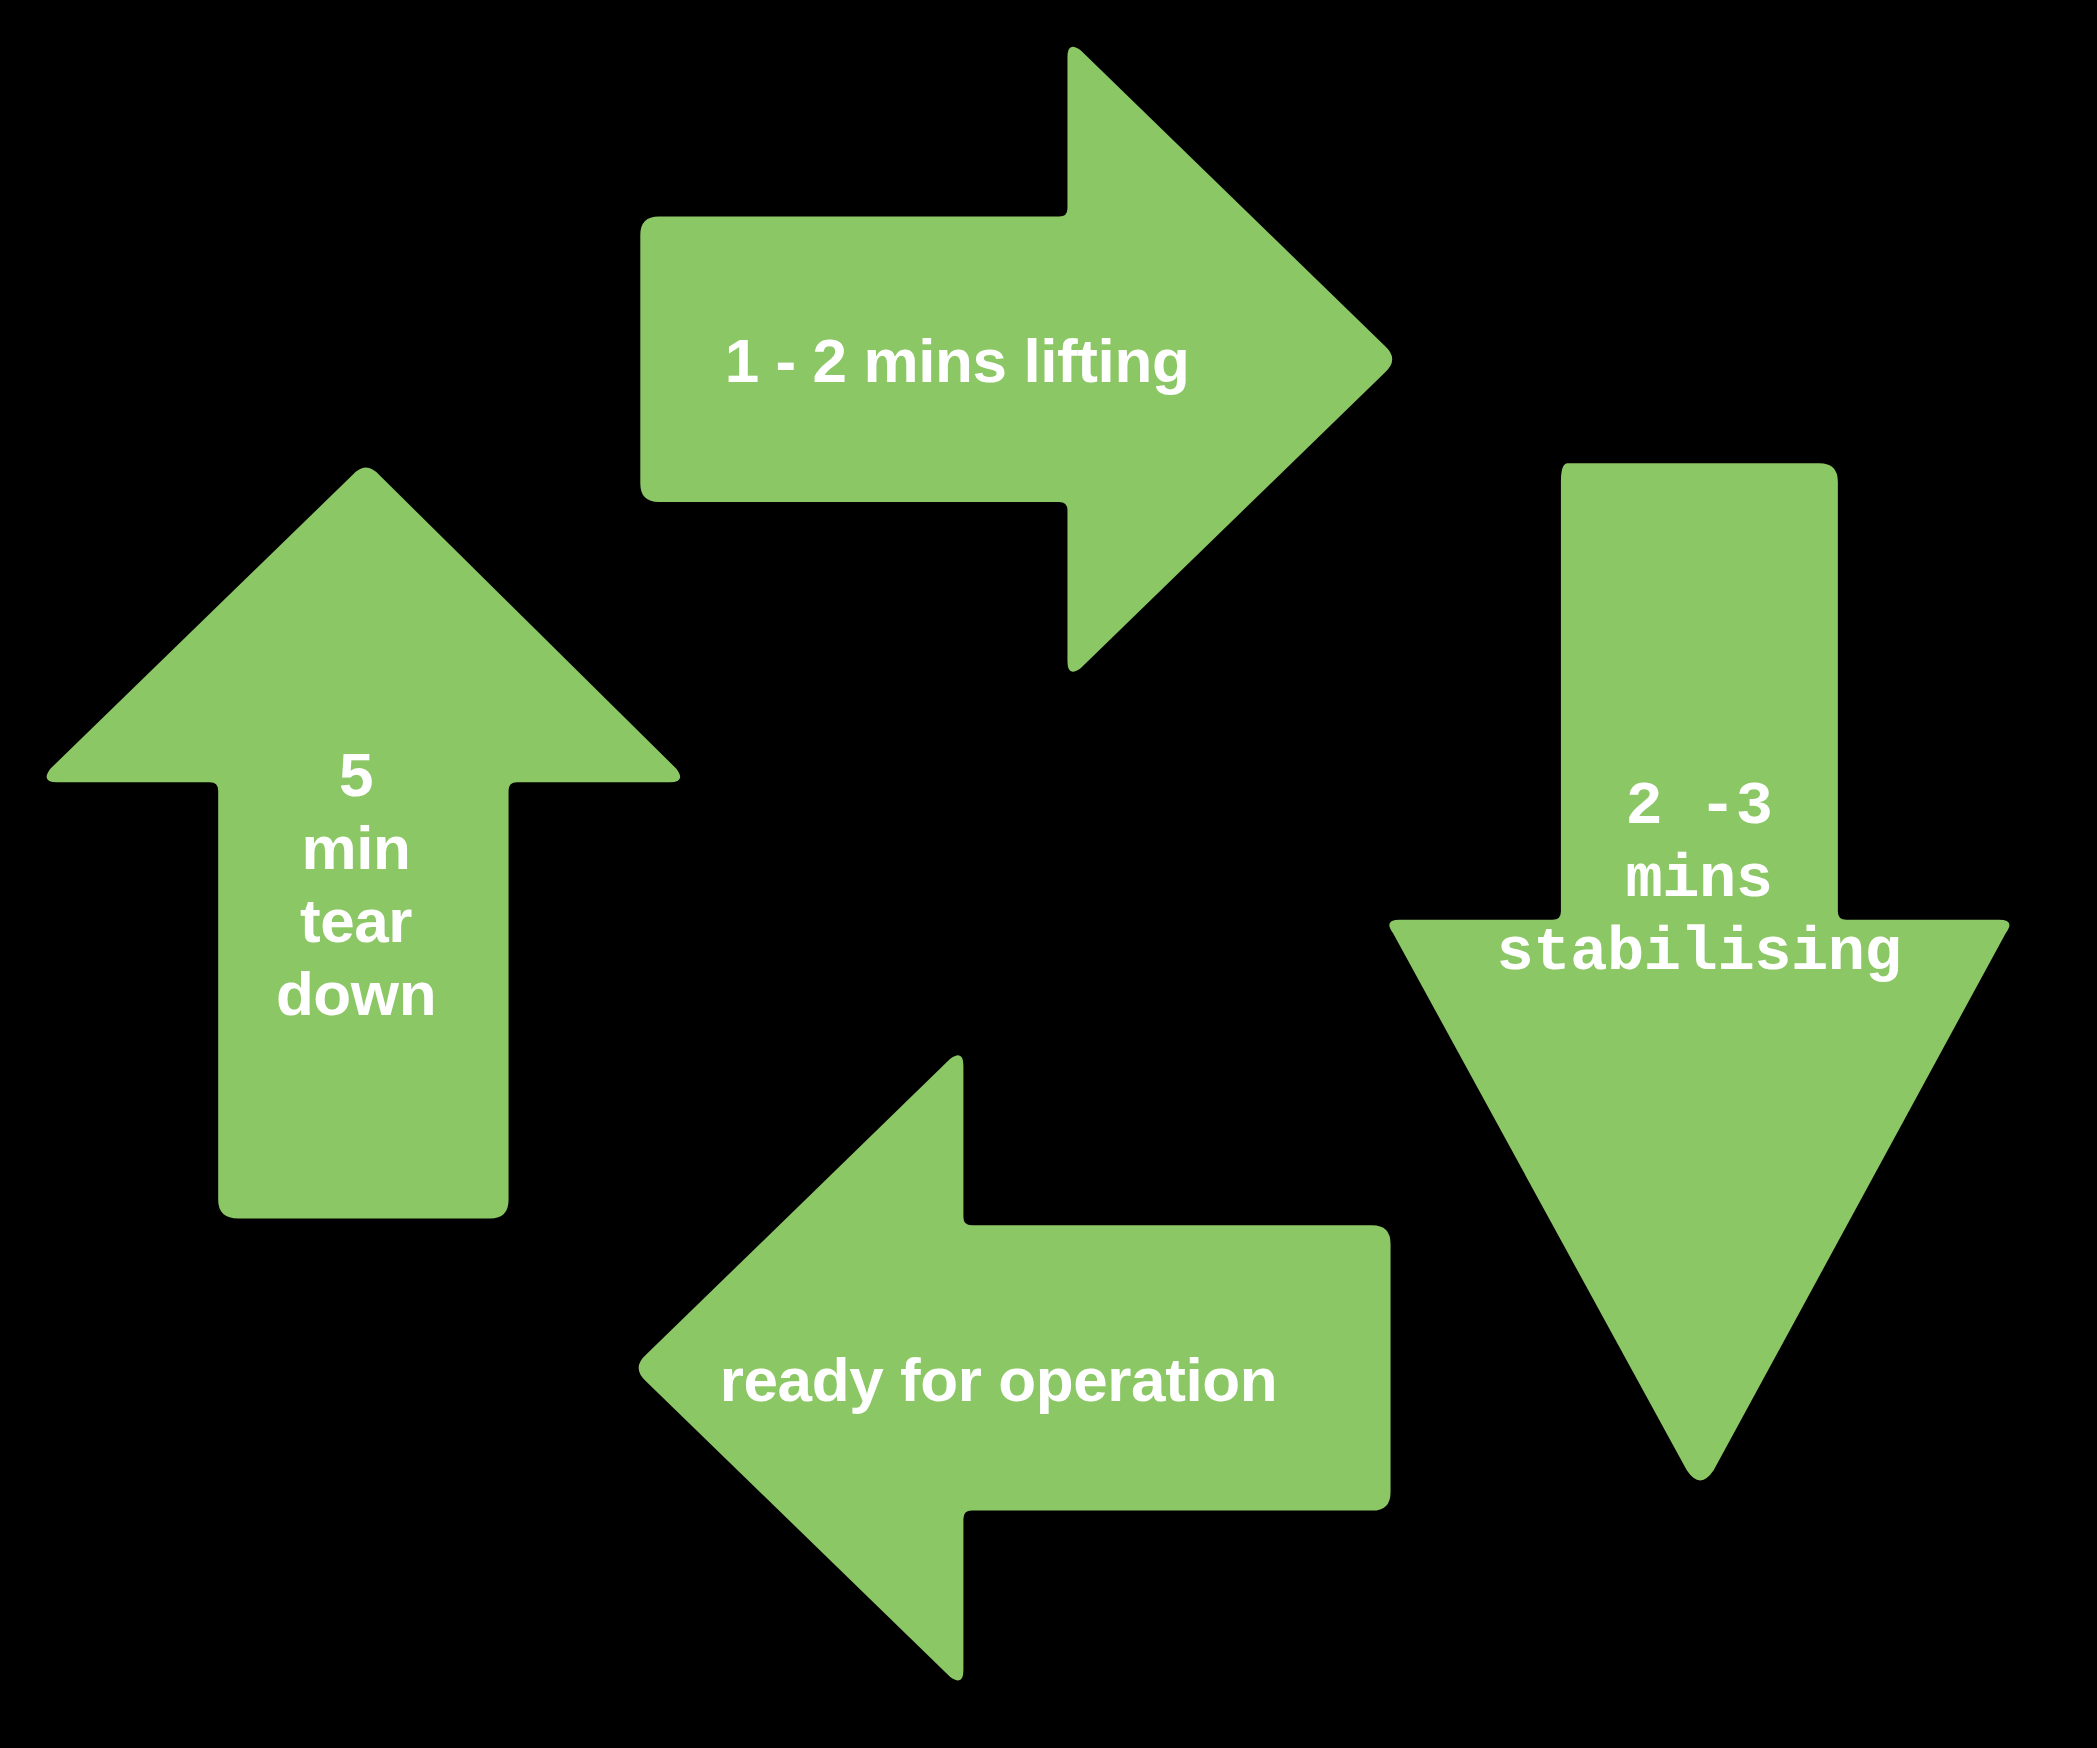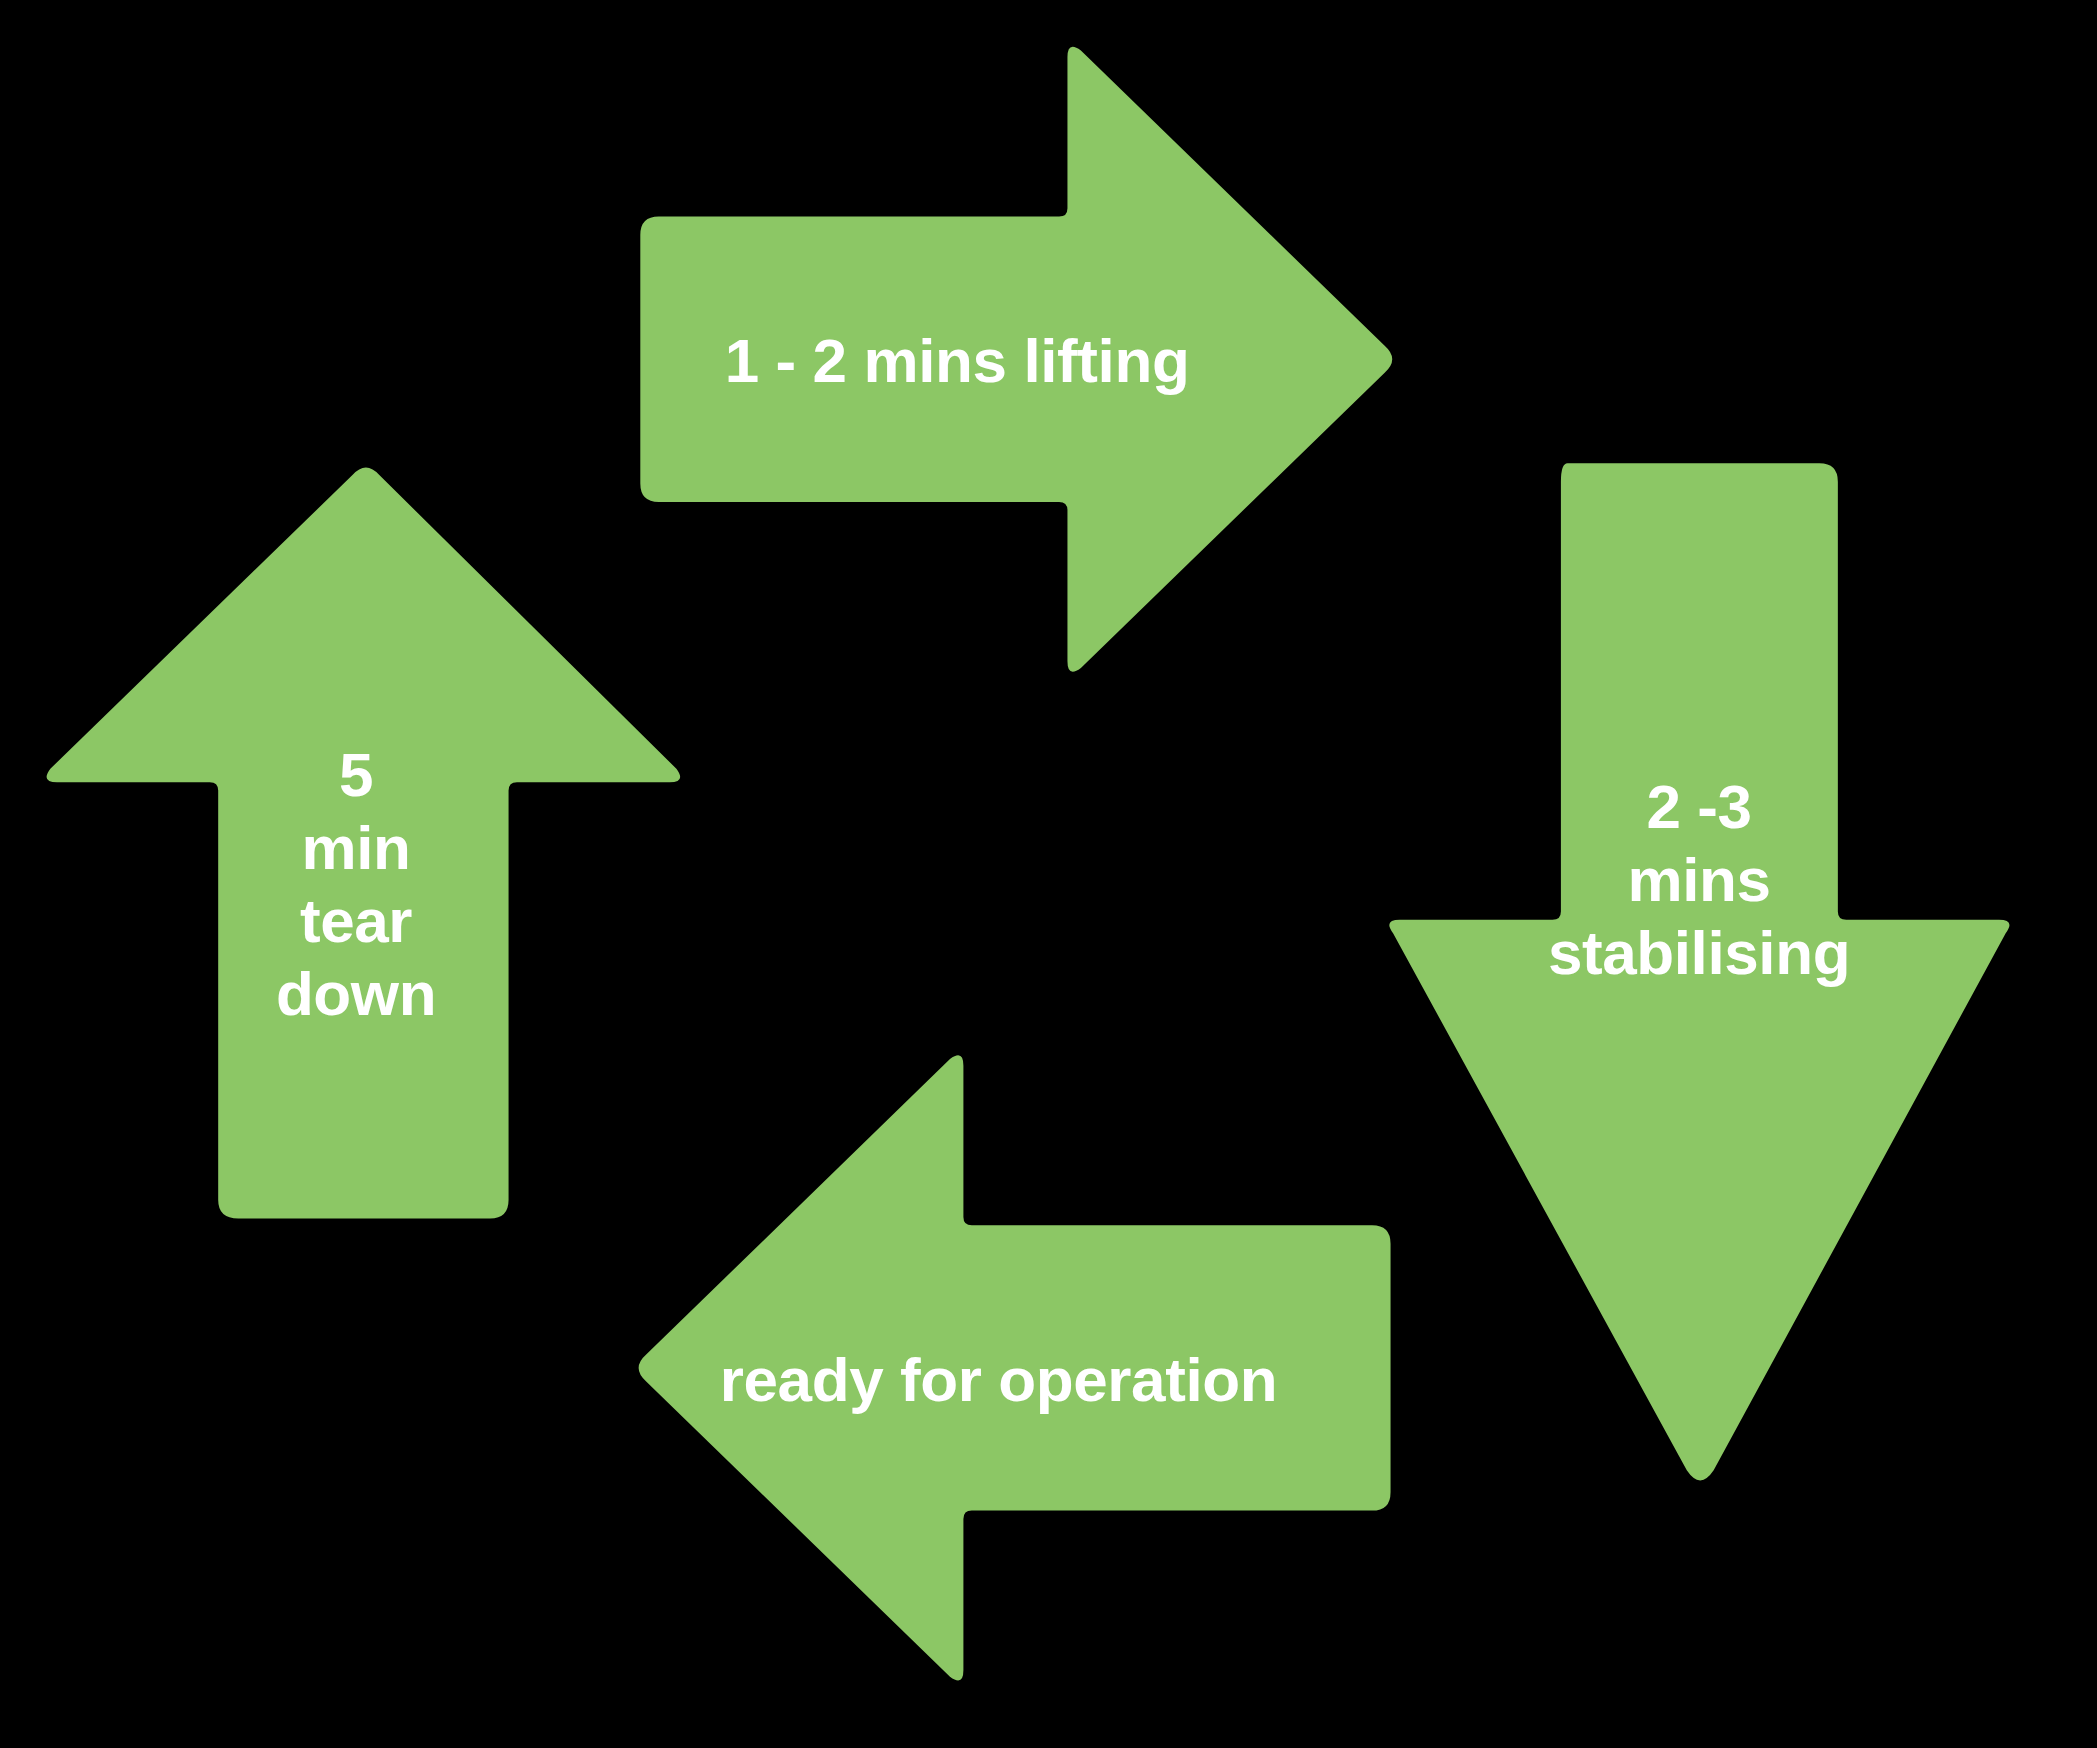--- a/index.html
+++ b/index.html
@@ -130,21 +130,21 @@
              L 60,916
              Q 48,932 68,932
              L 250,932
              Q 260,932 260,942
              L 260,1430
              Q 260,1452 284,1452 Z"></path>
   </svg>
 
   <div class="arrow-label" id="label-lifting" style="color: rgb(255, 255, 255);">1 - 2 mins lifting</div>
 
-  <div class="arrow-label" id="label-stabilising" style="color: rgb(255, 255, 255);">2 -3
+  <div class="arrow-label" id="label-stabilising" style="color: rgb(255, 255, 255); font-family: Liberation Mono, monospace;">2 -3
 mins
 stabilising</div>
 
   <div class="arrow-label" id="label-ready" style="color: rgb(255, 255, 255);">ready for operation</div>
 
   <div class="arrow-label" id="label-teardown" style="color: rgb(255, 255, 255);">5
 min
 tear
 down</div>
 

